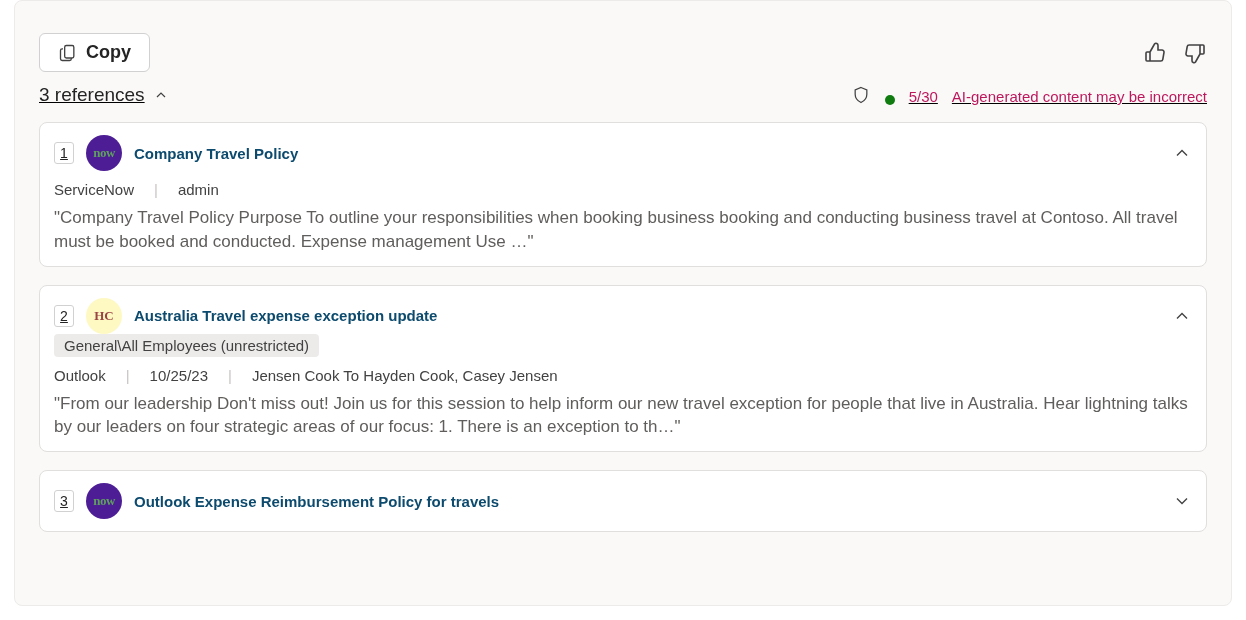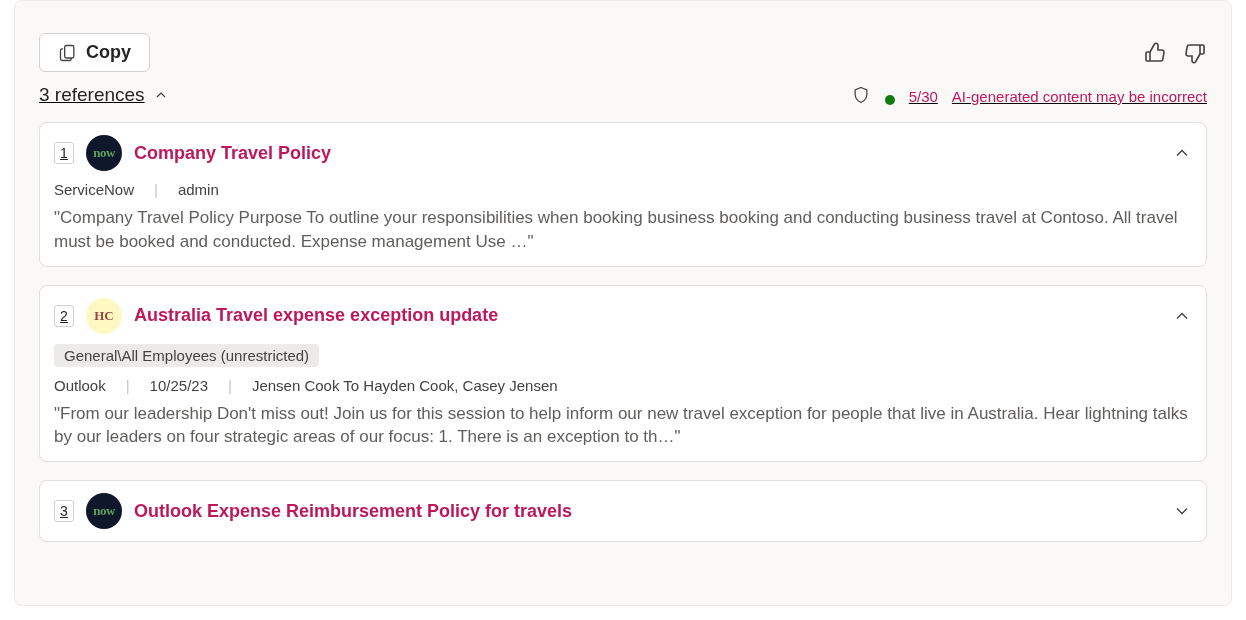--- a/index.html
+++ b/index.html
@@ -109,50 +109,49 @@
       width: 36px;
       height: 36px;
       border-radius: 50%;
       display: inline-flex;
       align-items: center;
       justify-content: center;
       font-size: 13px;
       font-weight: 600;
     }
     .avatar.now {
-      background: #0f172a;
+      background: #4c1d95;
       color: #5fa05f;
       font-family: Georgia, serif;
       letter-spacing: -0.5px;
       text-align: right;
     }
     .avatar.hc { background: #fef9c3; color: #9b4444; font-family: Liberation Serif, serif; }
     .card-title {
-      font-size: 18px;
+      font-size: 15px;
       font-weight: 600;
-      color: #be185d;
+      color: #0c4a6e;
     }
     .chev { width: 20px; height: 20px; stroke: #424242; fill: none; cursor: pointer; stroke-width: 1.6; }
     .meta {
       display: flex;
       align-items: center;
       gap: 12px;
       margin-top: 10px;
       font-size: 15px;
       color: #424242;
     }
     .meta .sep { color: #c8c6c4; margin: 0 8px; }
     .tag {
       display: inline-block;
       background: #edebe9;
       border-radius: 4px;
       padding: 3px 10px;
       font-size: 15px;
       color: #424242;
-      margin-top: 10px;
     }
     .excerpt {
       margin-top: 8px;
       font-size: 17px;
       color: #605e5c;
       line-height: 1.4;
     }
   </style>
 </head>
 <body>

